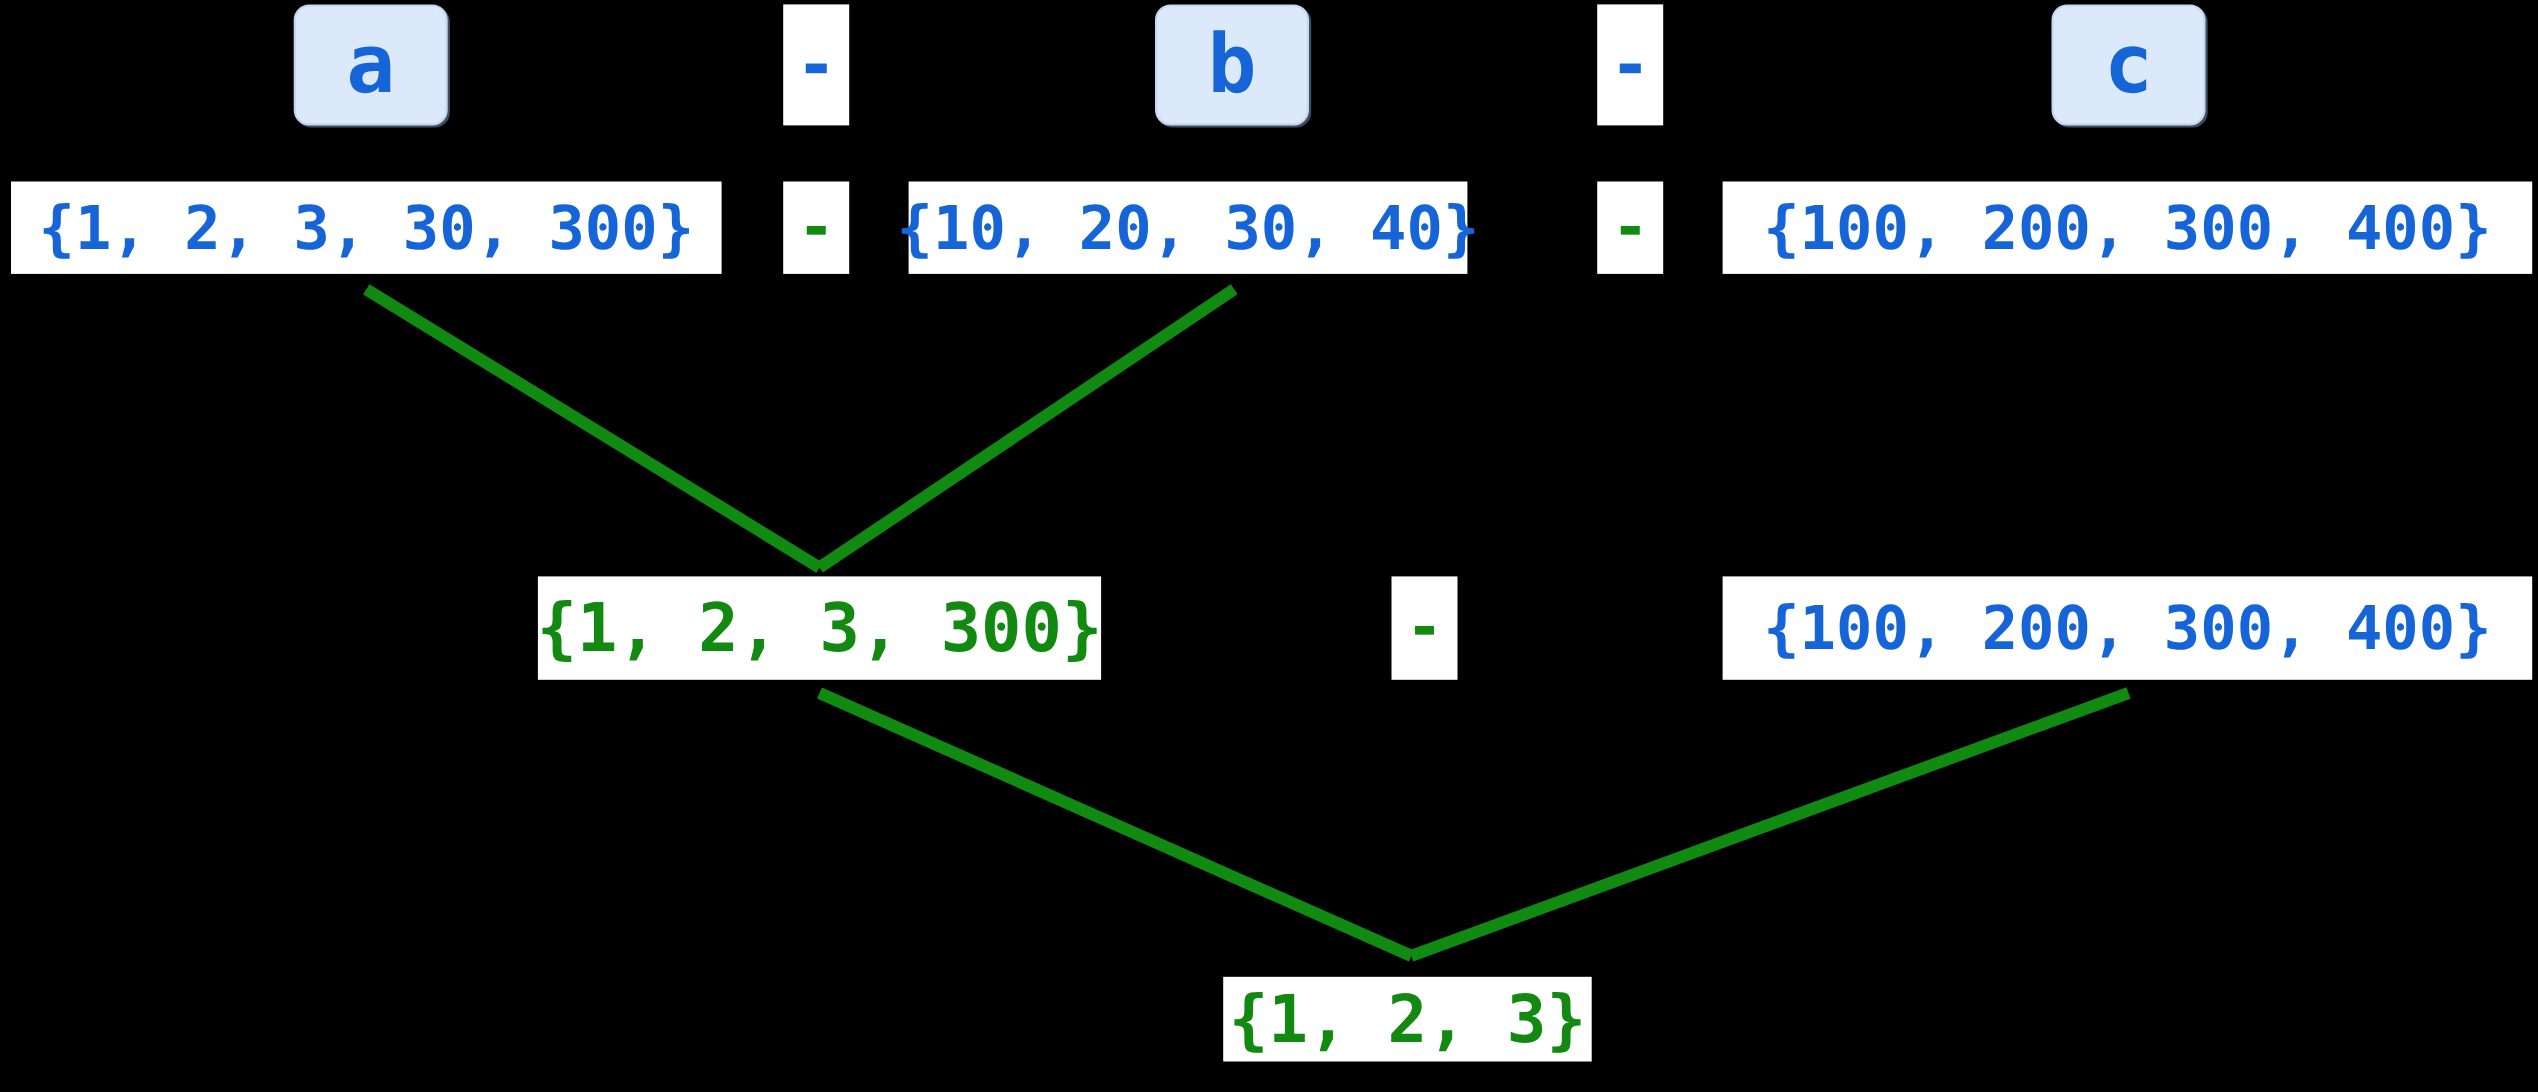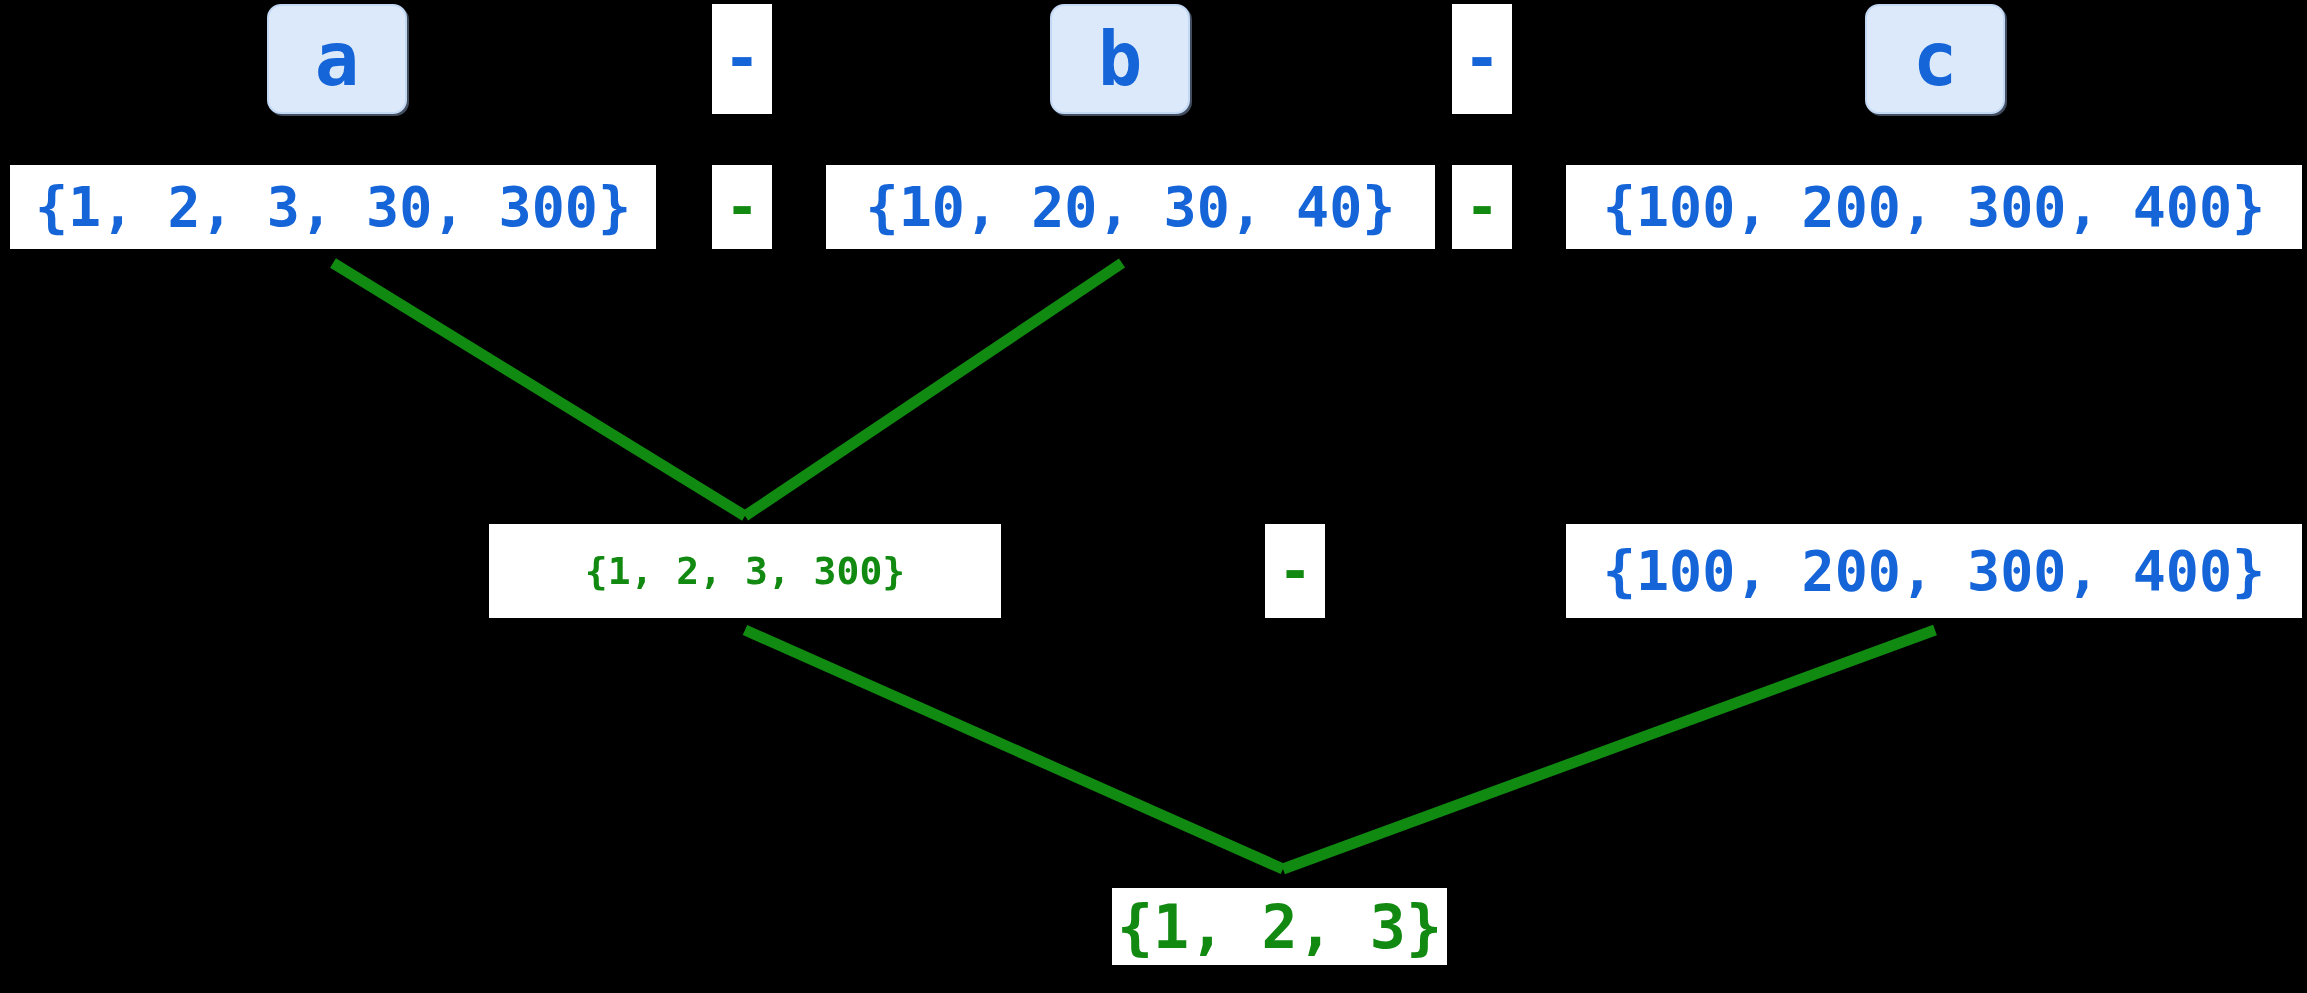--- a/index.html
+++ b/index.html
@@ -110,33 +110,33 @@
   </div>
 
   <div class="set-box set-blue" style="left:10px; top:165px; width:646px; height:84px; font-size:55px;">
     <span>{1, 2, 3, 30, 300}</span>
   </div>
 
   <div class="op-chip op-green" style="left:712px; top:165px; width:60px; height:84px; font-size:56px;">
     <span>-</span>
   </div>
 
-  <div class="set-box set-blue" style="left:826px; top:165px; width:609px; height:84px; font-size:55px;">
+  <div class="set-box set-blue" style="left:826px; top:165px; width:508px; height:84px; font-size:55px;">
     <span>{10, 20, 30, 40}</span>
   </div>
 
   <div class="op-chip op-green" style="left:1452px; top:165px; width:60px; height:84px; font-size:56px;">
     <span>-</span>
   </div>
 
   <div class="set-box set-blue" style="left:1566px; top:165px; width:736px; height:84px; font-size:55px;">
     <span>{100, 200, 300, 400}</span>
   </div>
 
-  <div class="set-box set-green" style="left:489px; top:524px; width:512px; height:94px; font-size:38px;">
+  <div class="set-box set-green" style="left:489px; top:524px; width:512px; height:94px; font-size:61px;">
     <span>{1, 2, 3, 300}</span>
   </div>
 
   <div class="op-chip op-green" style="left:1265px; top:524px; width:60px; height:94px; font-size:56px;">
     <span>-</span>
   </div>
 
   <div class="set-box set-blue" style="left:1566px; top:524px; width:736px; height:94px; font-size:55px;">
     <span>{100, 200, 300, 400}</span>
   </div>

